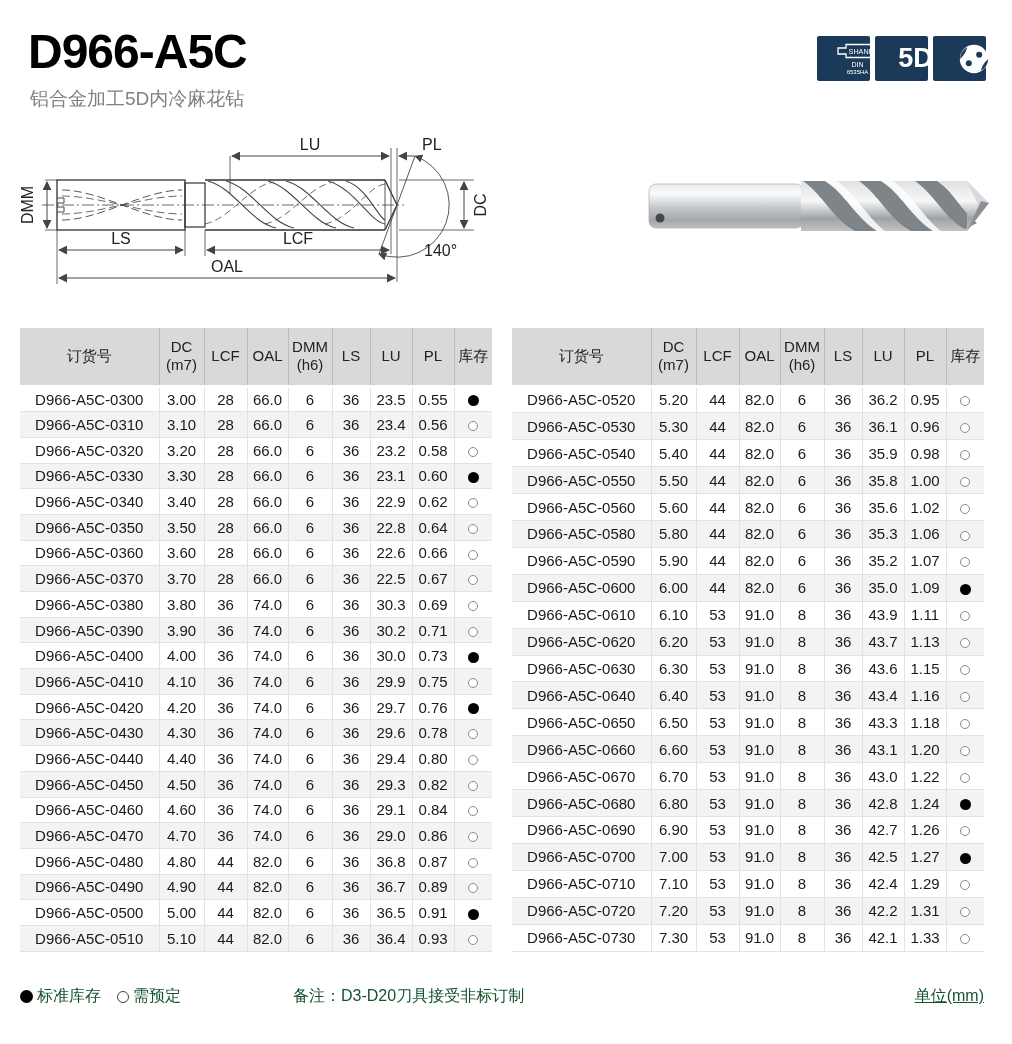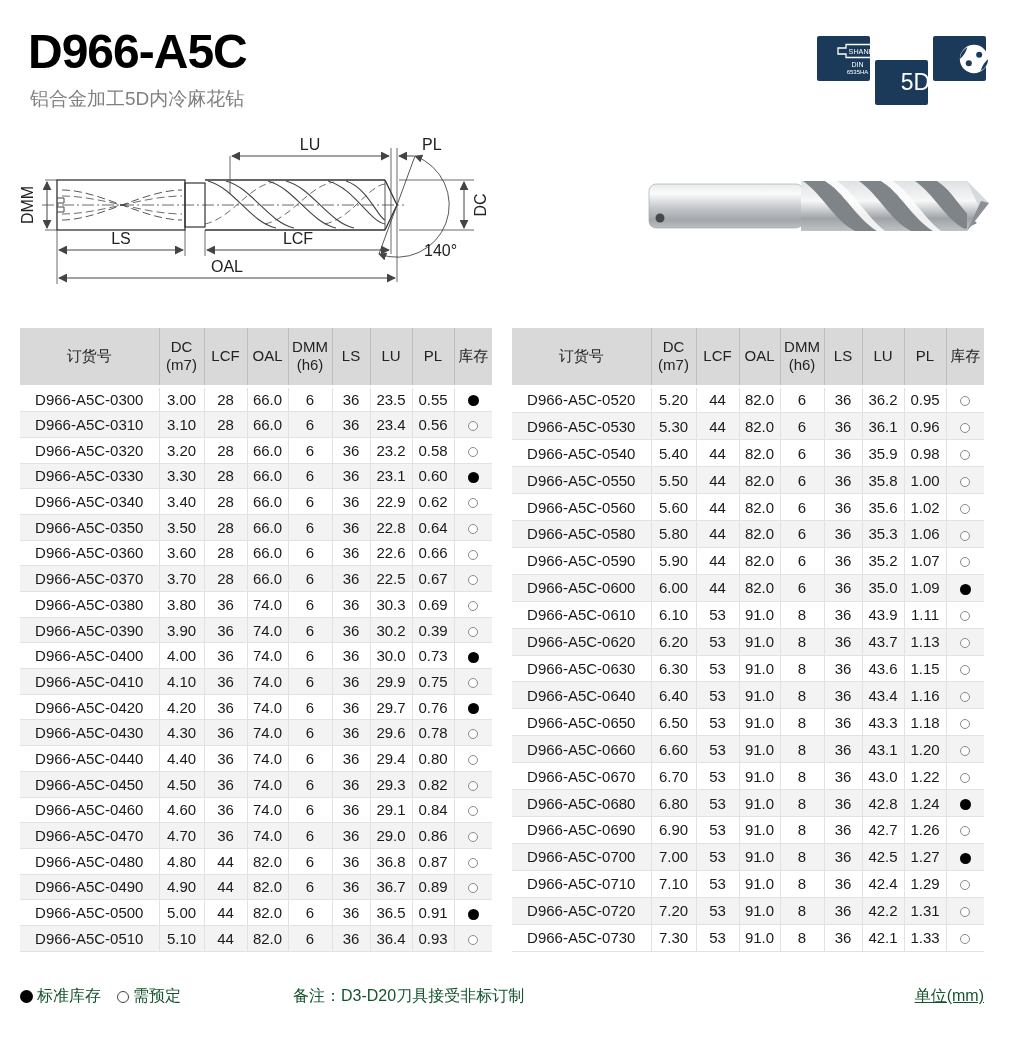--- a/index.html
+++ b/index.html
@@ -6,21 +6,21 @@
   html,body { background:#fff; }
   body { font-family: "Liberation Sans", "DejaVu Sans", sans-serif; color:#1a1a1a; }
   .page { position:relative; width:1012px; height:1044px; background:#fff; overflow:hidden; }
 
   
   .title { position:absolute; left:28px; top:24px; font-size:48px; font-weight:700; letter-spacing:-1px; color:#000; }
   .subtitle { position:absolute; left:30px; top:86px; font-size:19px; color:#808080; }
   .badges { position:absolute; right:26px; top:36px; display:flex; gap:5px; }
   .badge { width:53px; height:45px; background:#1b3a5a; border-radius:2px; color:#fff;
            display:flex; flex-direction:column; align-items:center; justify-content:center;padding-left:28px; }
-  .badge-5d { font-size:23px; font-weight:400; letter-spacing:0;margin-top:24px; }
+  .badge-5d { font-size:27px; font-weight:700; letter-spacing:0; }
   .badge-shank .din1 { font-size:7px; line-height:8px; }
   .badge-shank .din2 { font-size:6px; line-height:7px; }
 
   
   .diagram { position:absolute; left:12px; top:136px; }
   .photo { position:absolute; left:645px; top:163px; }
   .dim-label { font-size:16px; fill:#222; font-family:"Liberation Sans","DejaVu Sans",sans-serif; }
 
   
   .tables { position:absolute; left:20px; top:328px; display:flex; gap:20px; }
@@ -309,21 +309,21 @@
             <td><span class="stock-dot open"></span></td>
           </tr>
           <tr>
             <td>D966-A5C-0390</td>
             <td>3.90</td>
             <td>36</td>
             <td>74.0</td>
             <td>6</td>
             <td>36</td>
             <td>30.2</td>
-            <td>0.39</td>
+            <td>0.71</td>
             <td><span class="stock-dot open"></span></td>
           </tr>
           <tr>
             <td>D966-A5C-0400</td>
             <td>4.00</td>
             <td>36</td>
             <td>74.0</td>
             <td>6</td>
             <td>36</td>
             <td>30.0</td>

